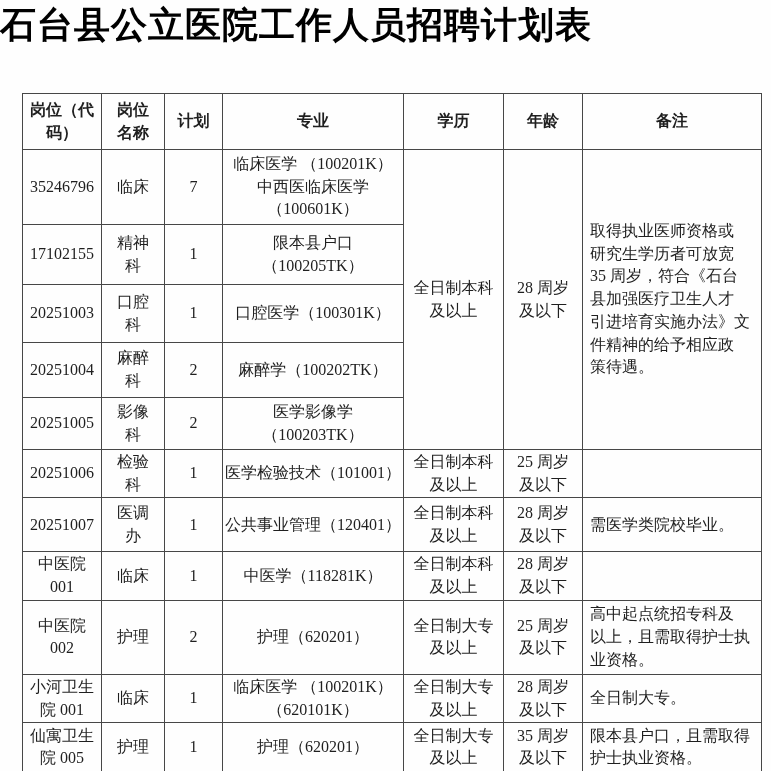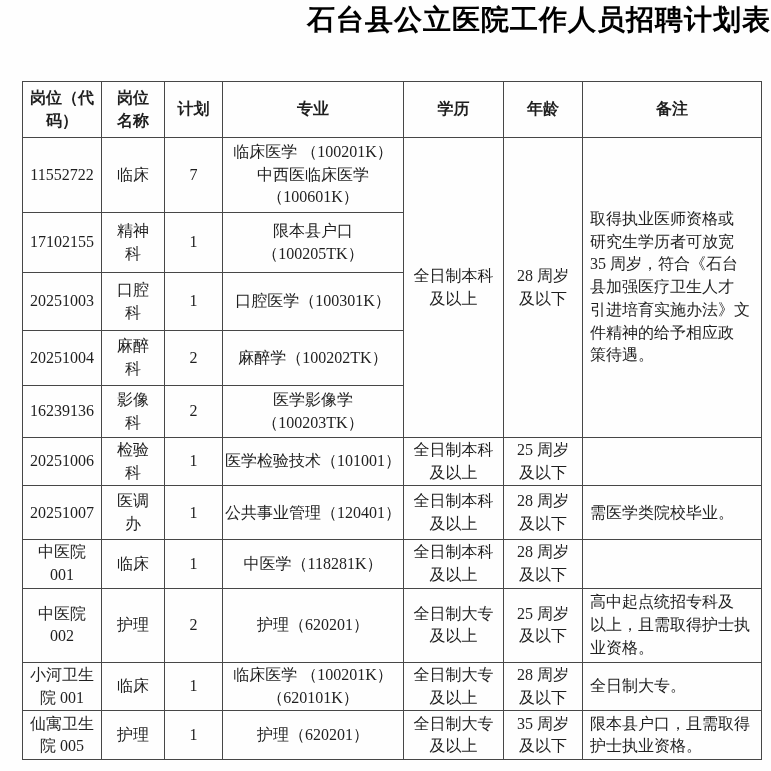--- a/index.html
+++ b/index.html
@@ -7,31 +7,31 @@
     width: 771px; height: 771px;
     background: #fefefe;
     font-family: "Liberation Serif", serif;
     color: #1f1f1f;
     overflow: hidden;
   }
   .page { position: relative; width: 771px; height: 771px; }
   .doc-title {
     position: absolute;
     top: 1px; left: 0; width: 771px;
-    text-align: right;
+    text-align: left;
     font-family: "Liberation Sans", sans-serif;
     font-weight: bold;
-    font-size: 28px;
+    font-size: 36px;
     letter-spacing: 1px;
     color: #000;
     white-space: nowrap;
   }
   table.plan {
     position: absolute;
-    left: 22px; top: 81px;
+    left: 22px; top: 93px;
     width: 739px;
     border-collapse: collapse;
     table-layout: fixed;
   }
   table.plan th, table.plan td {
     border: 1.5px solid #474747;
     vertical-align: middle;
     text-align: center;
     font-size: 16px;
     line-height: 1.42;
@@ -74,21 +74,21 @@
 名称</th>
         <th>计划</th>
         <th>专业</th>
         <th>学历</th>
         <th>年龄</th>
         <th>备注</th>
       </tr>
     </thead>
     <tbody>
       <tr style="height:75px">
-        <td>11552722</td>
+        <td>35246796</td>
         <td>临床</td>
         <td>7</td>
         <td>临床医学 （100201K）
 中西医临床医学
 （100601K）</td>
         <td rowspan="5">全日制本科
 及以上</td>
         <td rowspan="5">28 周岁
 及以下</td>
         <td rowspan="5" class="note-cell">取得执业医师资格或
@@ -114,21 +114,21 @@
         <td>口腔医学（100301K）</td>
       </tr>
       <tr style="height:55px">
         <td>20251004</td>
         <td>麻醉
 科</td>
         <td>2</td>
         <td>麻醉学（100202TK）</td>
       </tr>
       <tr style="height:52px">
-        <td>16239136</td>
+        <td>20251005</td>
         <td>影像
 科</td>
         <td>2</td>
         <td>医学影像学
 （100203TK）</td>
       </tr>
       <tr style="height:46px">
         <td>20251006</td>
         <td>检验
 科</td>

